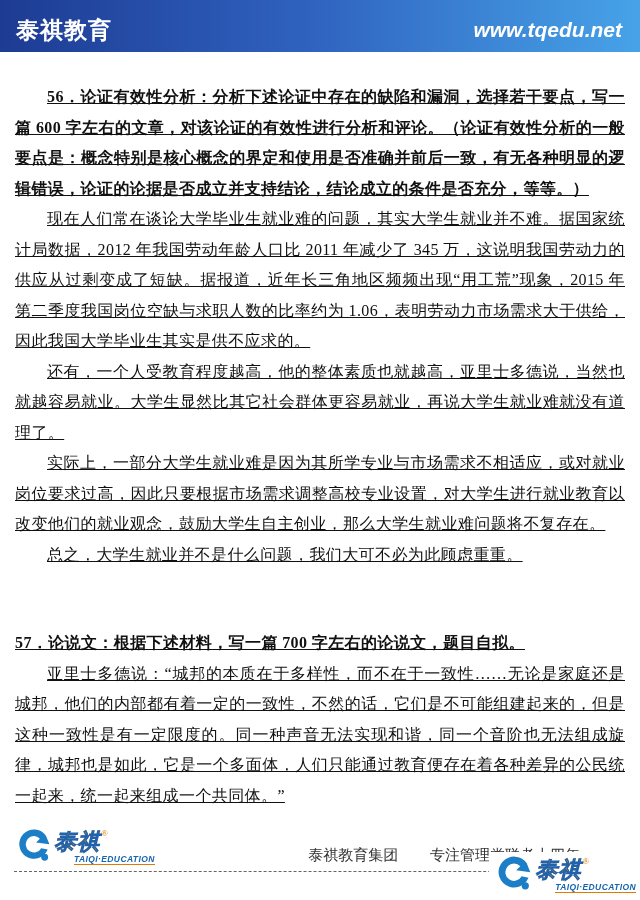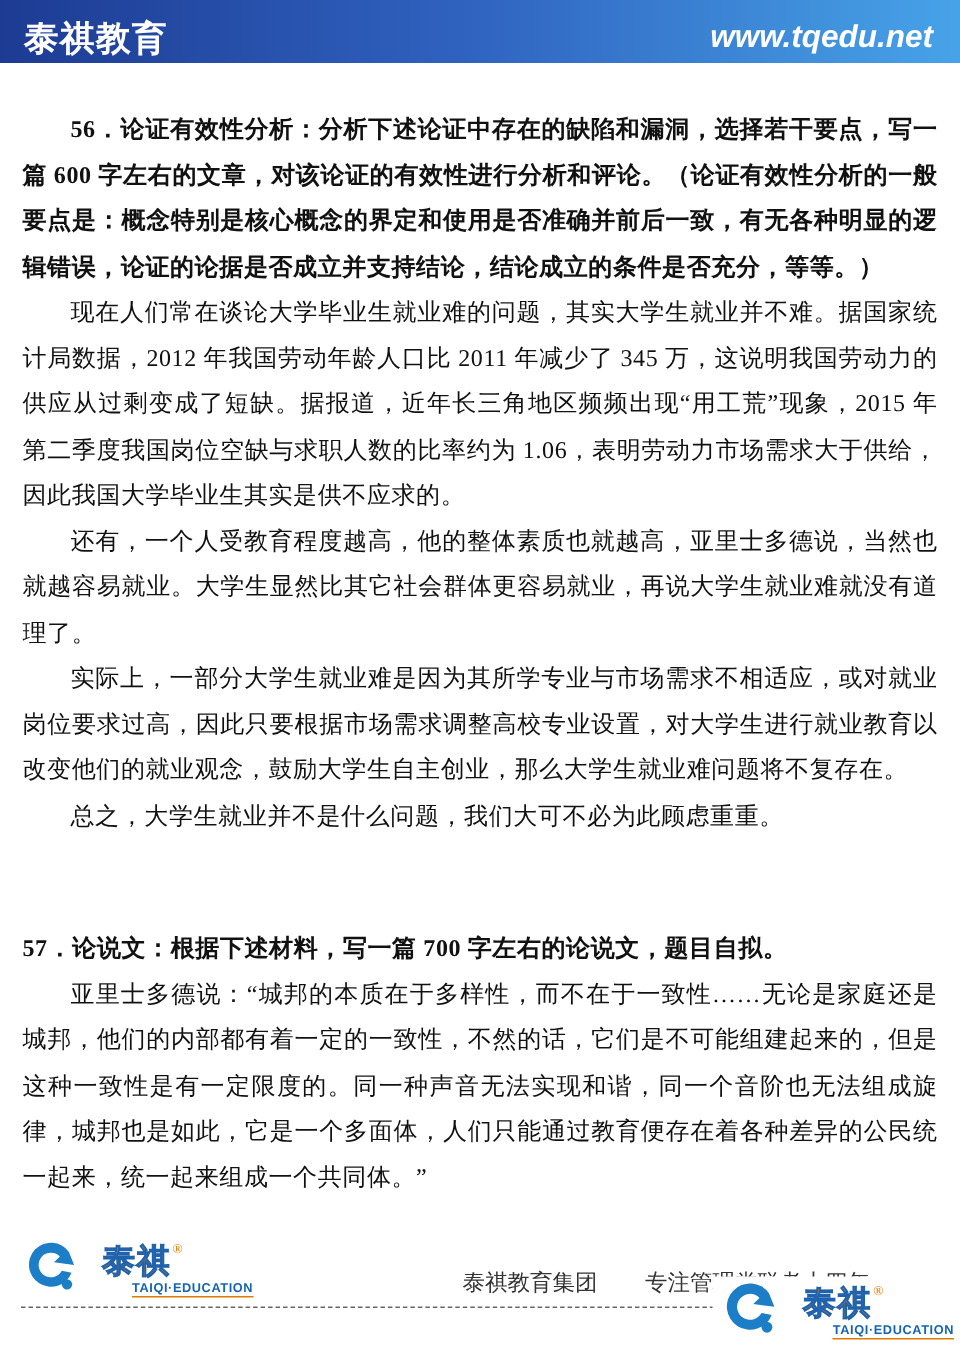--- a/index.html
+++ b/index.html
@@ -6,21 +6,21 @@
   .page{
     position:relative;
     width:640px;height:900px;
     overflow:hidden;
     background:#ffffff;
     font-family:"Liberation Serif","DejaVu Serif",serif;
     color:#111;
   }
   
   .topbar{
-    height:42px;
+    height:52px;
     box-sizing:border-box;
     display:flex;justify-content:space-between;align-items:center;
     padding:10px 18px 2px 16px;
     background:linear-gradient(90deg,#1d3b93 0%,#2f62bf 48%,#47a3e8 100%);
   }
   .brand{
     color:#ffffff;font-size:23px;font-weight:600;letter-spacing:1px;
     font-family:"Liberation Sans","DejaVu Sans",sans-serif;
   }
   .site-url{
@@ -30,36 +30,37 @@
   
   .content{padding:30px 15px 0 15px;}
   .para{
     margin:0;
     font-size:16px;
     line-height:30.5px;
     text-align:justify;
     text-indent:2em;
     letter-spacing:0.4px;
     color:#111;
+    text-decoration:underline;
   }
   .para.bold{font-weight:bold;}
   .q57-heading{margin-top:58px;text-indent:0;}
   
   .footer{position:absolute;left:0;right:0;bottom:0;height:95px;}
   .footer-rule{
     position:absolute;left:14px;right:14px;bottom:28px;
     border-top:1px dashed #666;
   }
   .footer-text{
     position:absolute;right:60px;bottom:35px;
     font-size:15px;color:#333;white-space:nowrap;
   }
   .footer-text .slogan{margin-left:28px;}
   
-  .tq-logo{display:flex;align-items:center;gap:16px;background:#fff;}
+  .tq-logo{display:flex;align-items:center;gap:2px;background:#fff;font-style:italic;}
   .left-logo{position:absolute;left:14px;bottom:31px;}
   .right-logo{position:absolute;right:2px;bottom:2px;padding:2px 2px 0 4px;z-index:2;}
   .logo-col{display:flex;flex-direction:column;line-height:1;}
   .logo-cn-row{display:flex;align-items:flex-start;}
   .logo-cn{
     font-size:22px;font-weight:bold;color:#f18a00;
     -webkit-text-stroke:0.6px #1f63ae;
     letter-spacing:1px;
     font-family:"Liberation Serif","DejaVu Serif",serif;
   }

